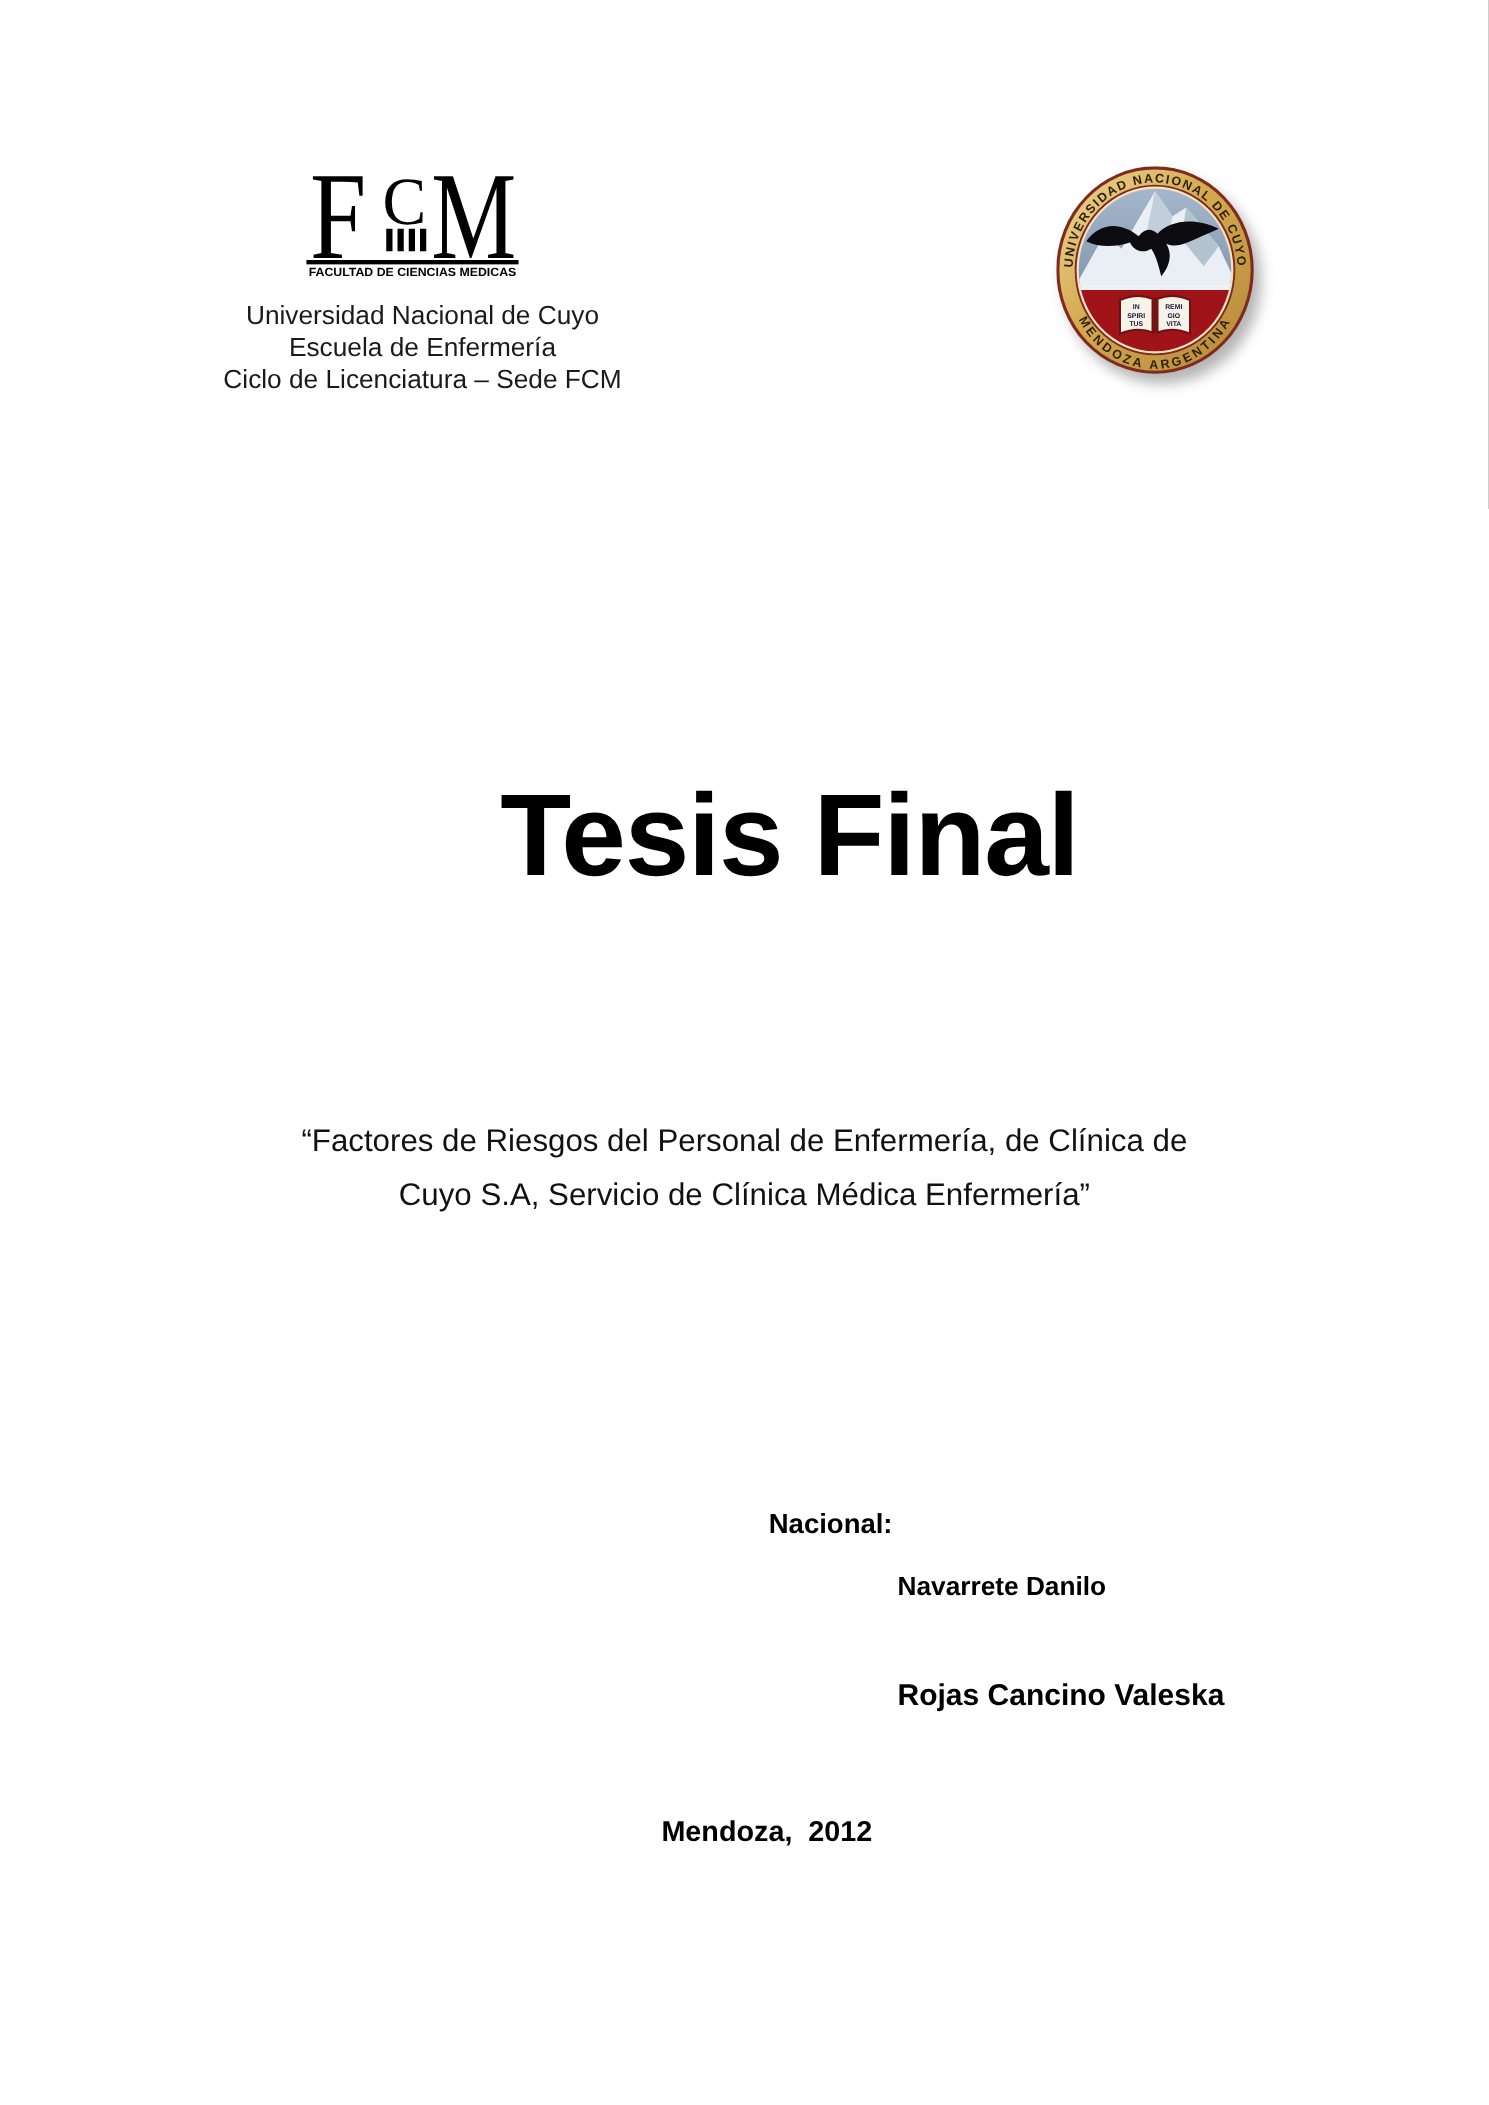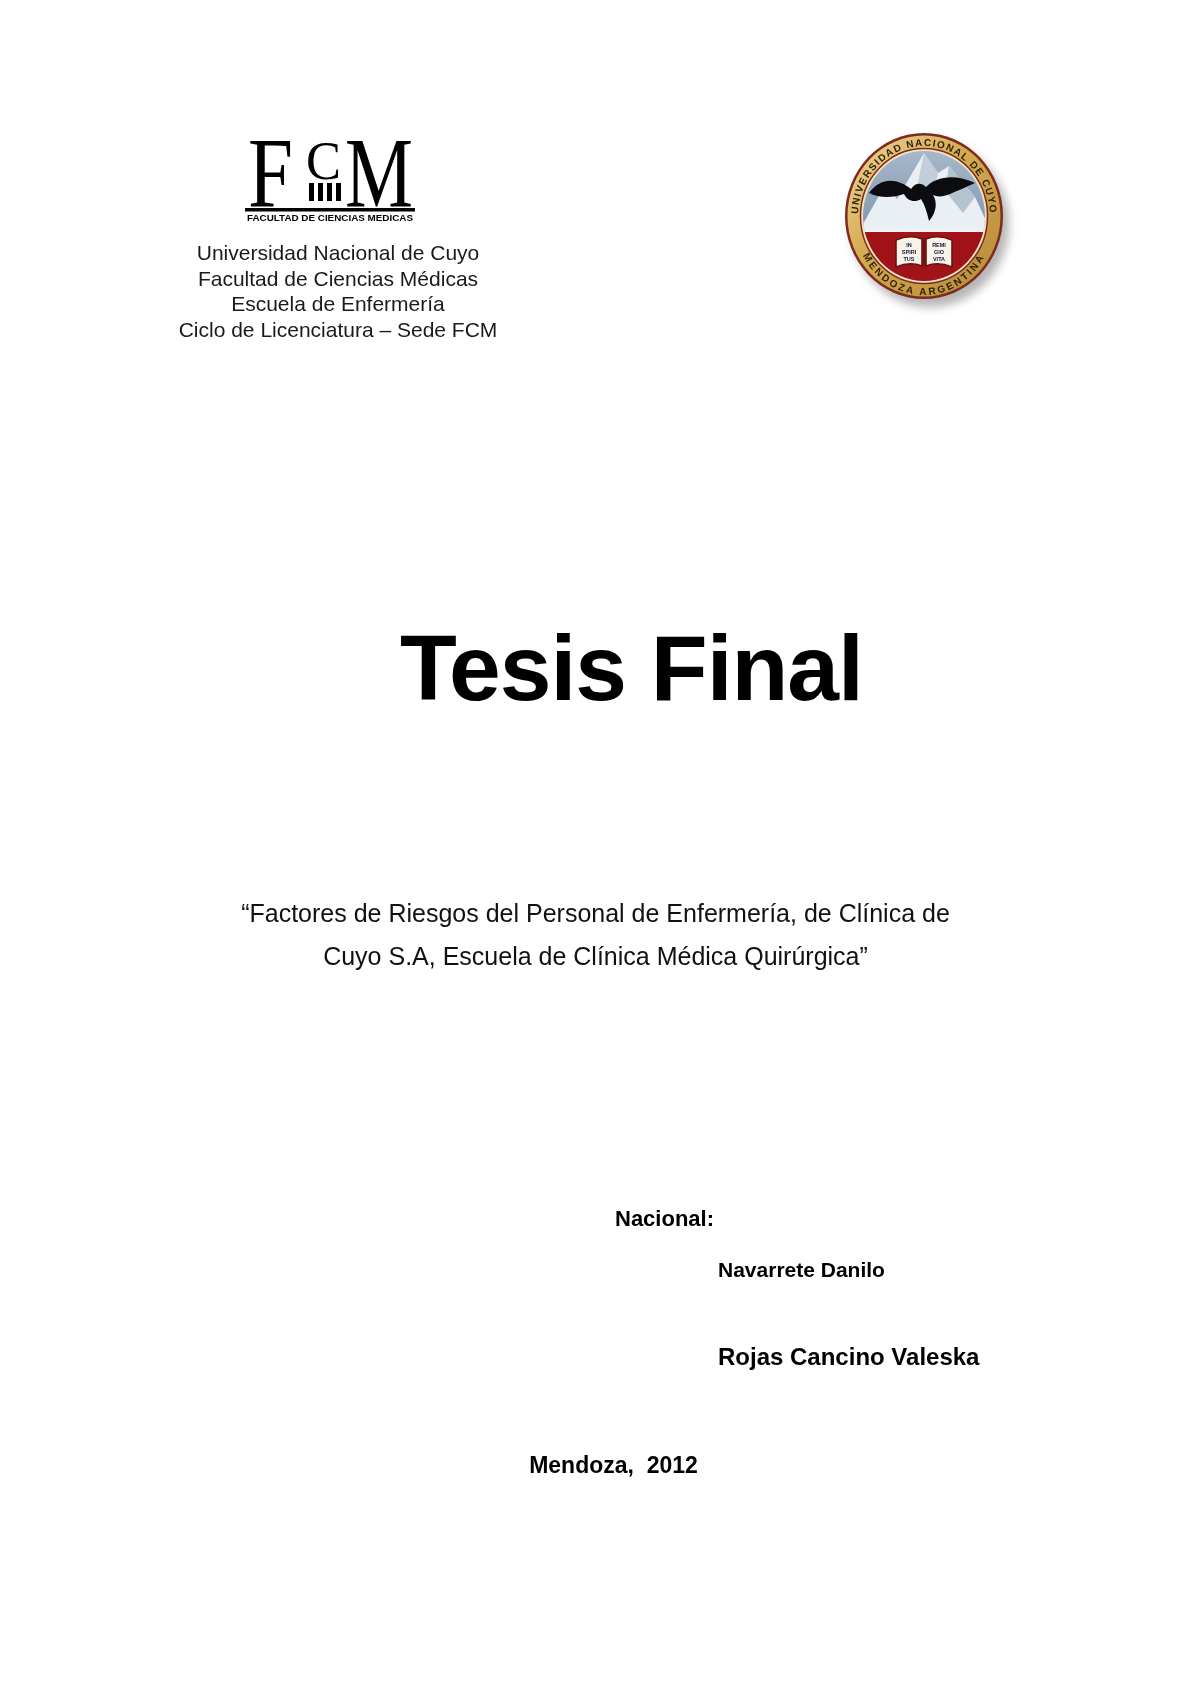--- a/index.html
+++ b/index.html
@@ -60,21 +60,20 @@
         <rect x="91" y="47" width="5" height="18" fill="#000"></rect>
       </g>
       <text x="100" y="70" font-family="Liberation Serif, serif" font-size="100" textLength="68" lengthAdjust="spacingAndGlyphs" fill="#000">M</text>
     </g>
     <rect x="0" y="72" width="170" height="3.5" fill="#000"></rect>
     <text x="85" y="84.5" text-anchor="middle" font-size="9.5" font-weight="bold" textLength="166" lengthAdjust="spacingAndGlyphs" fill="#000">FACULTAD DE CIENCIAS MEDICAS</text>
   </svg>
 
   <div class="institution">
     <div>Universidad Nacional de Cuyo</div>
-    <div>Facultad de Ciencias Médicas</div>
     <div>Escuela de Enfermería</div>
     <div>Ciclo de Licenciatura – Sede FCM</div>
   </div>
 
   <svg class="seal-svg" viewBox="0 0 168 178">
     <defs>
       <linearGradient id="goldGrad" x1="0" y1="0" x2="1" y2="1">
         <stop offset="0" stop-color="#eed498"></stop>
         <stop offset="0.45" stop-color="#d4a94e"></stop>
         <stop offset="1" stop-color="#b5873a"></stop>
@@ -124,21 +123,21 @@
     </text>
     <text font-size="10" font-weight="bold" fill="#2e1f07" letter-spacing="2.4" font-family="Liberation Sans, sans-serif">
       <textPath href="#sealBottomArc" startOffset="50%" text-anchor="middle">MENDOZA ARGENTINA</textPath>
     </text>
   </svg>
 
   <div class="main-title">Tesis Final</div>
 
   <div class="subtitle">
     <div>“Factores de Riesgos del Personal de Enfermería, de Clínica de</div>
-    <div>Cuyo S.A, Escuela de Clínica Médica Quirúrgica”</div>
+    <div>Cuyo S.A, Servicio de Clínica Médica Enfermería”</div>
   </div>
 
   <div class="authors-label">Nacional:</div>
   <div class="author-name-1">Navarrete Danilo</div>
   <div class="author-name-2">Rojas Cancino Valeska</div>
 
   <div class="place-date">Mendoza,  2012</div>
 
 </div>
 

